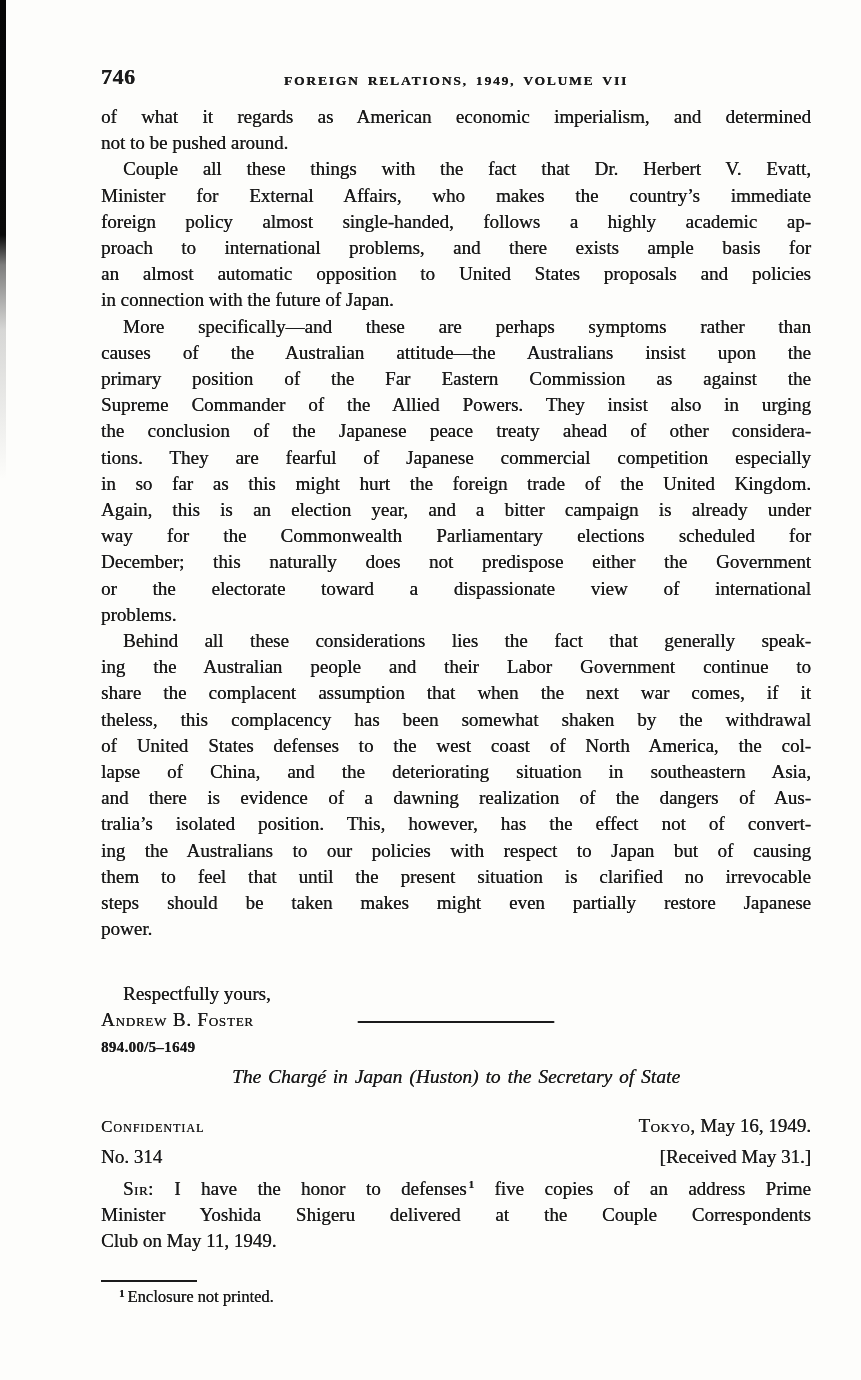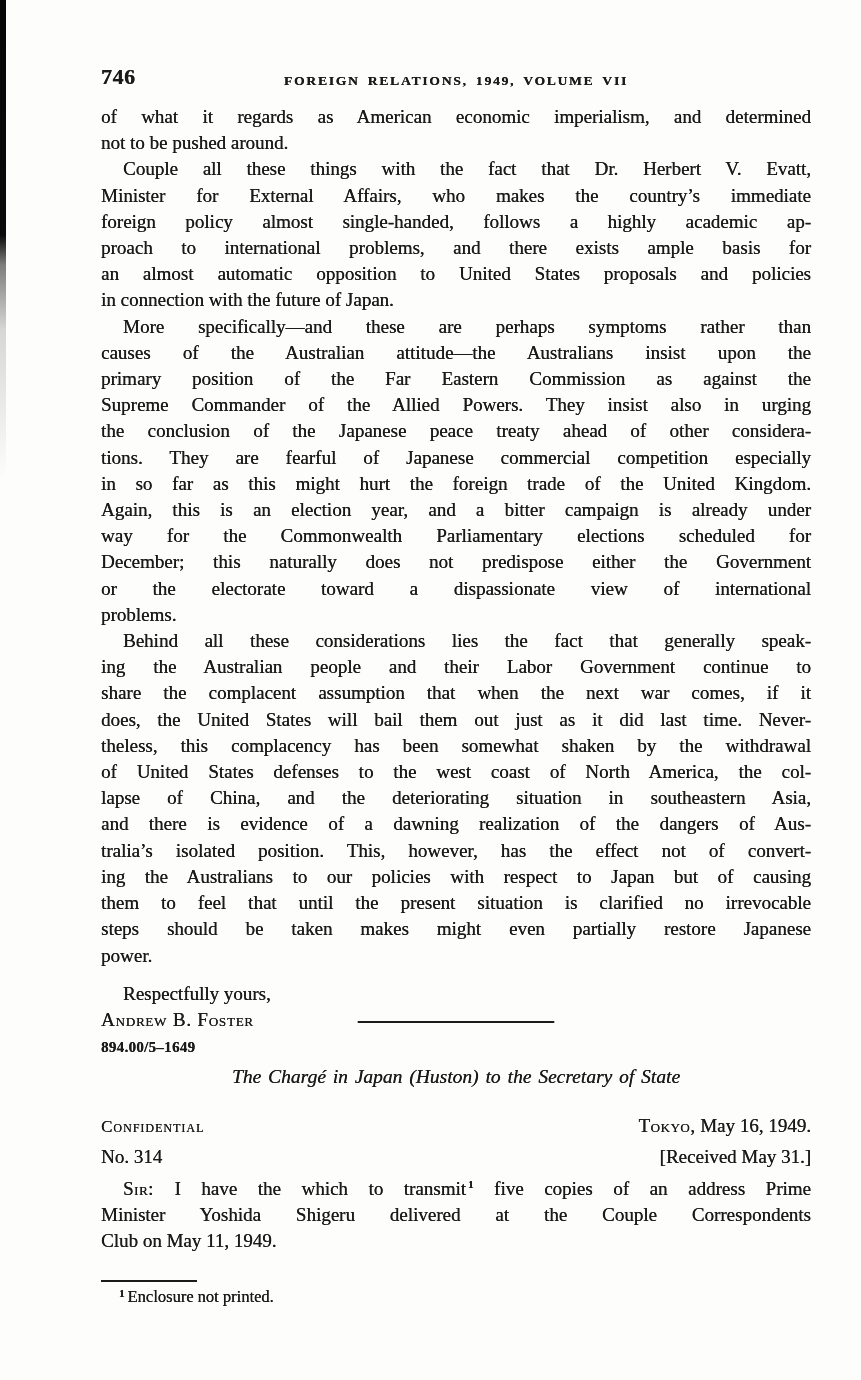--- a/index.html
+++ b/index.html
@@ -122,21 +122,20 @@
         <div class="tl jl">tions. They are fearful of Japanese commercial competition especially</div>
         <div class="tl jl">in so far as this might hurt the foreign trade of the United Kingdom.</div>
         <div class="tl jl">Again, this is an election year, and a bitter campaign is already under</div>
         <div class="tl jl">way for the Commonwealth Parliamentary elections scheduled for</div>
         <div class="tl jl">December; this naturally does not predispose either the Government</div>
         <div class="tl jl">or the electorate toward a dispassionate view of international</div>
         <div class="tl">problems.</div>
         <div class="tl jl ind">Behind all these considerations lies the fact that generally speak-</div>
         <div class="tl jl">ing the Australian people and their Labor Government continue to</div>
         <div class="tl jl">share the complacent assumption that when the next war comes, if it</div>
-        <div class="tl jl">does, the United States will bail them out just as it did last time. Never-</div>
         <div class="tl jl">theless, this complacency has been somewhat shaken by the withdrawal</div>
         <div class="tl jl">of United States defenses to the west coast of North America, the col-</div>
         <div class="tl jl">lapse of China, and the deteriorating situation in southeastern Asia,</div>
         <div class="tl jl">and there is evidence of a dawning realization of the dangers of Aus-</div>
         <div class="tl jl">tralia’s isolated position. This, however, has the effect not of convert-</div>
         <div class="tl jl">ing the Australians to our policies with respect to Japan but of causing</div>
         <div class="tl jl">them to feel that until the present situation is clarified no irrevocable</div>
         <div class="tl jl">steps should be taken makes might even partially restore Japanese</div>
         <div class="tl">power.</div>
       </div>
@@ -156,21 +155,21 @@
       <span class="classif">Confidential</span>
       <span class="dateline"><span class="sc">Tokyo,</span><span> May 16, 1949.</span></span>
     </div>
 
     <div class="numrow">
       <span>No. 314</span>
       <span>[Received May 31.]</span>
     </div>
 
     <div class="sirpara">
-      <div class="tl jl ind"><span class="sc">Sir:</span><span> I have the which to transmit</span><sup class="ref">1</sup><span> five copies of an address Prime</span></div>
+      <div class="tl jl ind"><span class="sc">Sir:</span><span> I have the honor to defenses</span><sup class="ref">1</sup><span> five copies of an address Prime</span></div>
       <div class="tl jl">Minister Yoshida Shigeru delivered at the Couple Correspondents</div>
       <div class="tl">Club on May 11, 1949.</div>
     </div>
 
     <div class="fnrule"></div>
 
     <div class="footnote">
       <sup class="ref">1</sup><span>Enclosure not printed.</span>
     </div>
 

